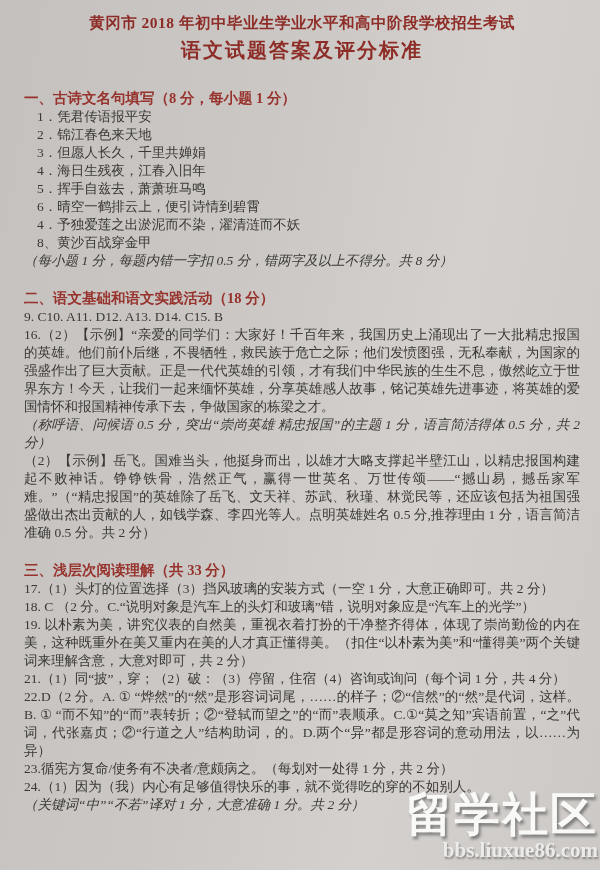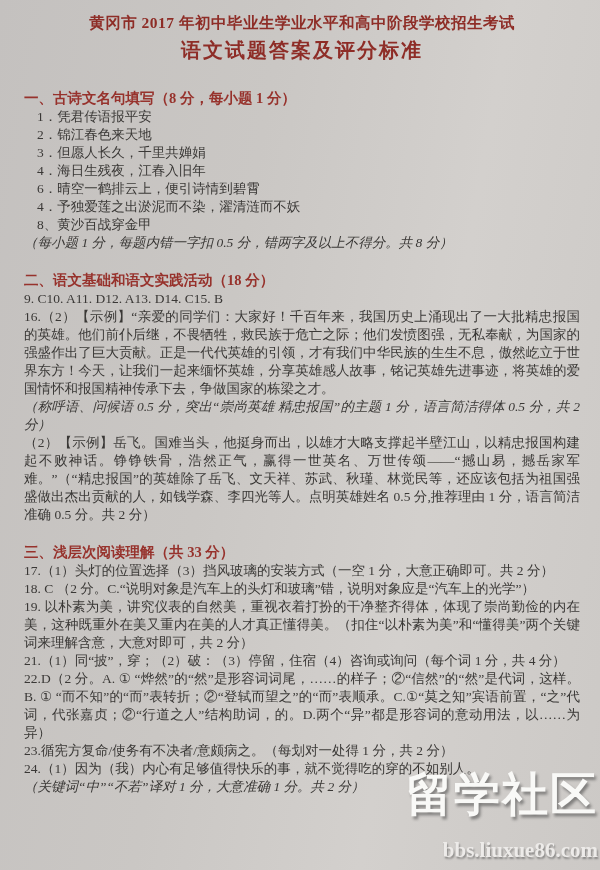--- a/index.html
+++ b/index.html
@@ -64,38 +64,38 @@
     color: #fbfbf9;
     letter-spacing: 2px;
     text-shadow: 2px 3px 3px rgba(70,70,70,0.6);
   }
   .wm-url {
     font-size: 21px;
     font-weight: bold;
     line-height: 1.1;
     color: #efedeb;
     text-shadow: 1px 2px 2px rgba(70,70,70,0.55);
-    margin-top: 20px;
   }
 </style>
 </head>
 <body>
 
 <div class="page">
   <div class="content">
-    <div class="title1">黄冈市 2017 年初中毕业生学业水平和高中阶段学校招生考试</div>
+    <div class="title1">黄冈市 2018 年初中毕业生学业水平和高中阶段学校招生考试</div>
     <div class="title2">语文试题答案及评分标准</div>
     <div class="sections">
   <section class="section">
     <div class="heading">一、古诗文名句填写（8 分，每小题 1 分）</div>
     <div class="lines">
             <div class="line item">1．凭君传语报平安</div>
             <div class="line item">2．锦江春色来天地</div>
             <div class="line item">3．但愿人长久，千里共婵娟</div>
             <div class="line item">4．海日生残夜，江春入旧年</div>
+            <div class="line item">5．挥手自兹去，萧萧班马鸣</div>
             <div class="line item">6．晴空一鹤排云上，便引诗情到碧霄</div>
             <div class="line item">4．予独爱莲之出淤泥而不染，濯清涟而不妖</div>
             <div class="line item">8、黄沙百战穿金甲</div>
             <div class="line note">（每小题 1 分，每题内错一字扣 0.5 分，错两字及以上不得分。共 8 分）</div>
           </div>
   </section>
 
   <section class="section">
     <div class="heading">二、语文基础和语文实践活动（18 分）</div>
     <div class="lines">

